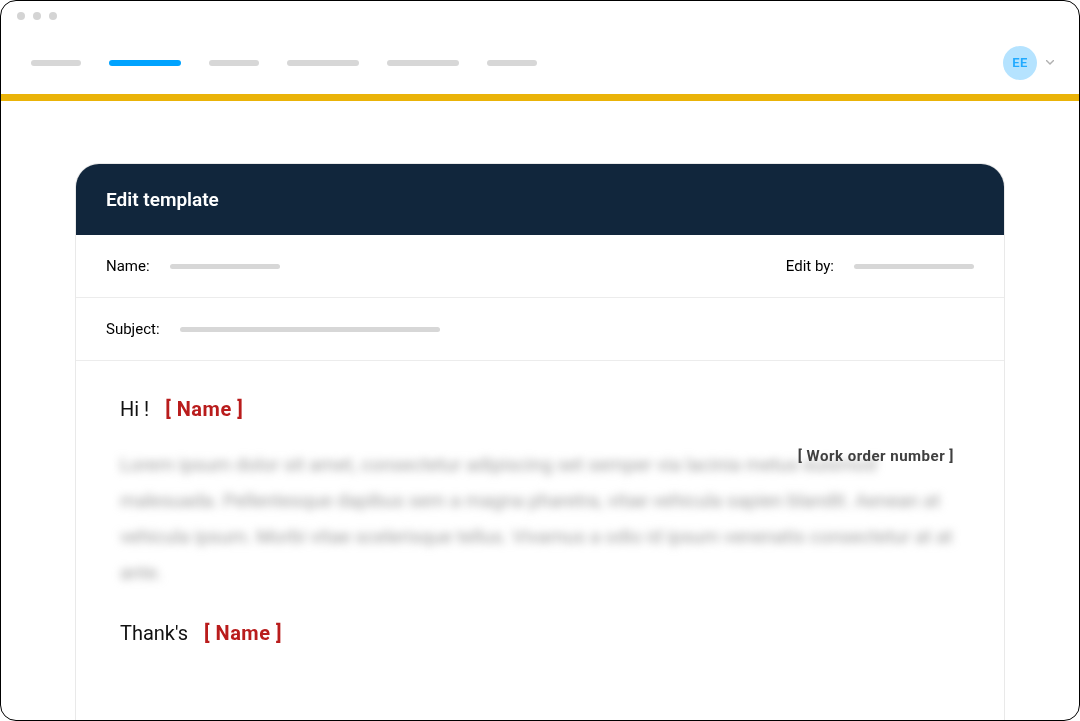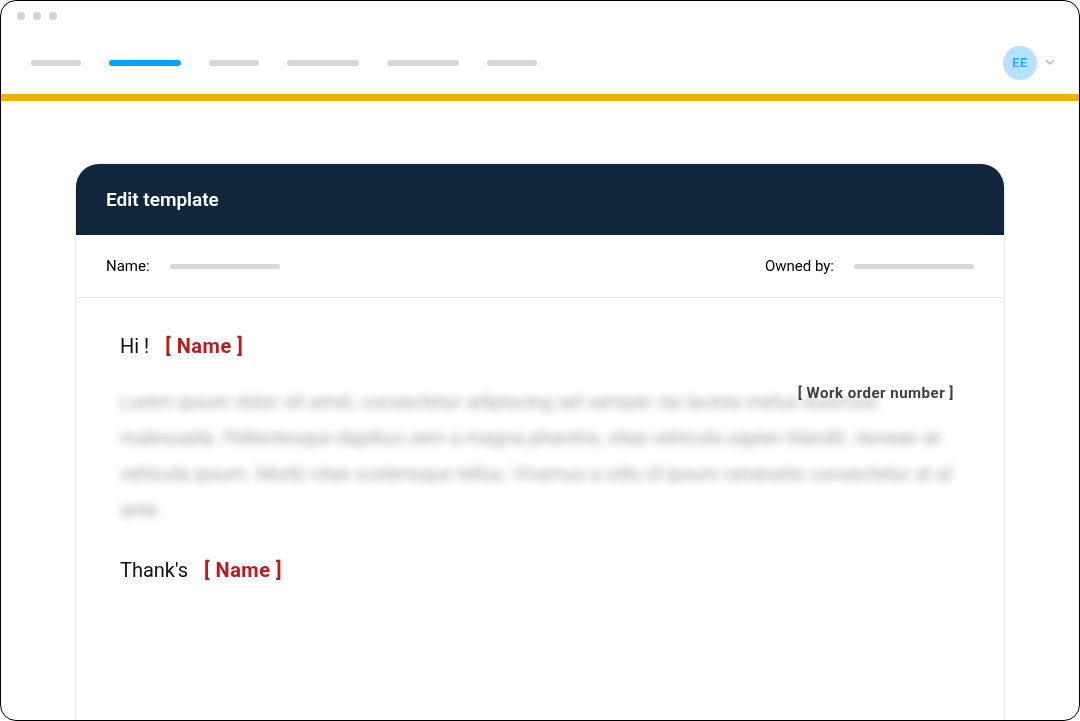--- a/index.html
+++ b/index.html
@@ -204,25 +204,31 @@
     <div class="card">
       <div class="card-header">Edit template</div>
 
       <div class="field-row">
         <div class="field-block">
           <span class="field-label">Name:</span>
           <div class="field-placeholder fp-name"></div>
         </div>
         <div class="row1-spacer"></div>
         <div class="field-block">
-          <span class="field-label">Owned by:</span>
+          <span class="field-label">Edit by:</span>
           <div class="field-placeholder fp-owned"></div>
         </div>
       </div>
 
+      <div class="field-row">
+        <div class="field-block">
+          <span class="field-label">Subject:</span>
+          <div class="field-placeholder fp-subject"></div>
+        </div>
+      </div>
 
       <div class="body-area">
         <div class="line">
           <span>Hi !</span>
           <span class="merge-tag">[ Name ]</span>
         </div>
 
         <div class="paragraph-wrap">
           <div class="blurred-paragraph" style="margin-bottom:0">Lorem ipsum dolor sit amet, consectetur adipiscing set semper via lacinia metus euismod malesuada. Pellentesque dapibus sem a magna pharetra, vitae vehicula sapien blandit. Aenean at vehicula ipsum. Morbi vitae scelerisque tellus. Vivamus a odio id ipsum venenatis consectetur at at ante.</div>
           <span class="wo-merge">[ Work order number ]</span>

